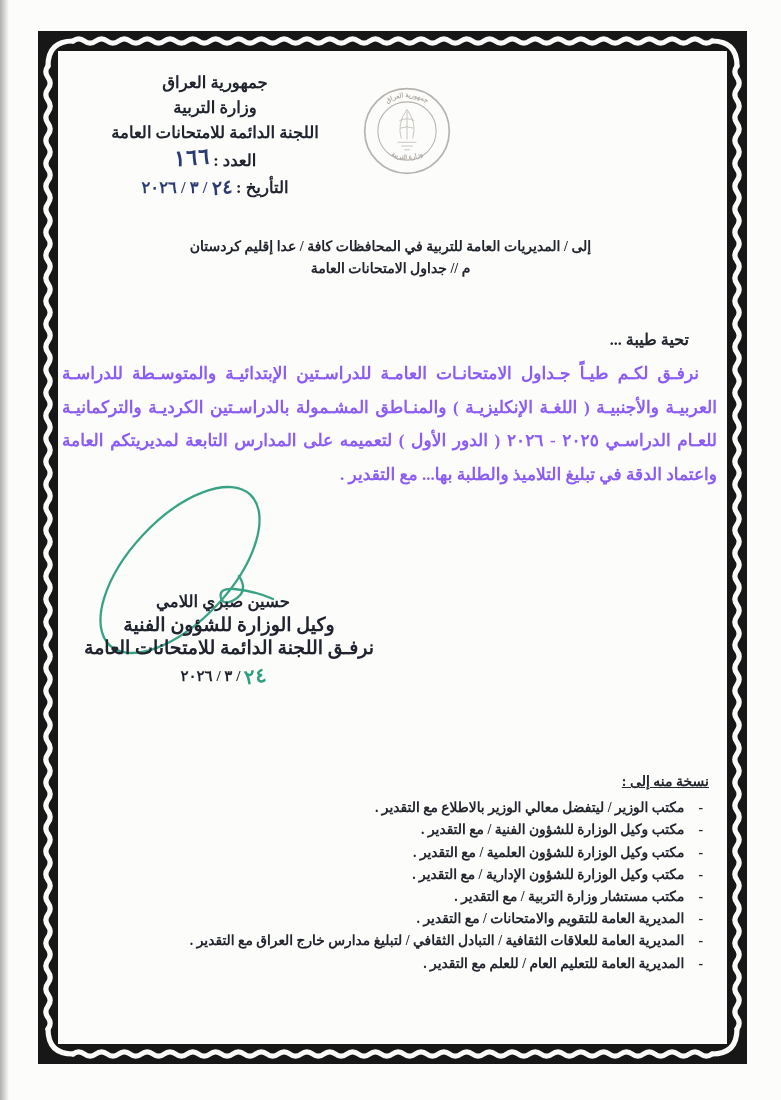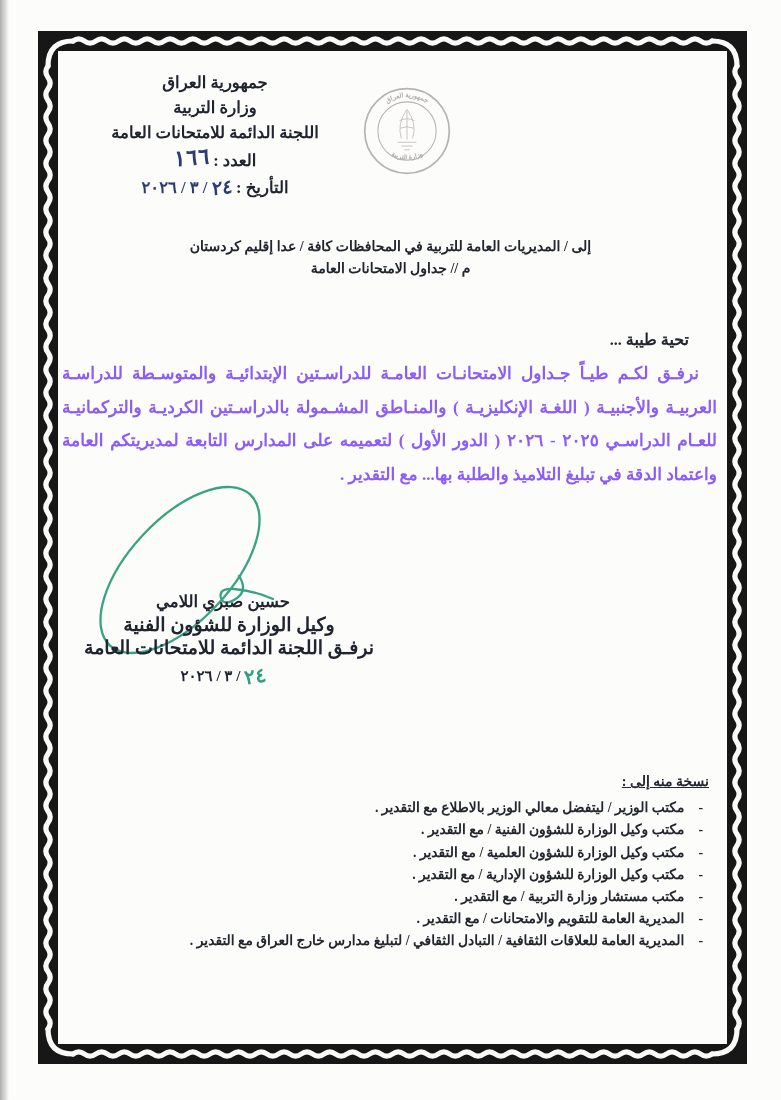--- a/index.html
+++ b/index.html
@@ -126,15 +126,16 @@
 
   <section class="cc">
     <div><span class="cc-head">نسخة منه إلى :</span></div>
     <div class="cc-item"><span class="cc-dash">-</span><span>مكتب الوزير / ليتفضل معالي الوزير بالاطلاع مع التقدير .</span></div>
     <div class="cc-item"><span class="cc-dash">-</span><span>مكتب وكيل الوزارة للشؤون الفنية / مع التقدير .</span></div>
     <div class="cc-item"><span class="cc-dash">-</span><span>مكتب وكيل الوزارة للشؤون العلمية / مع التقدير .</span></div>
     <div class="cc-item"><span class="cc-dash">-</span><span>مكتب وكيل الوزارة للشؤون الإدارية / مع التقدير .</span></div>
     <div class="cc-item"><span class="cc-dash">-</span><span>مكتب مستشار وزارة التربية / مع التقدير .</span></div>
     <div class="cc-item"><span class="cc-dash">-</span><span>المديرية العامة للتقويم والامتحانات / مع التقدير .</span></div>
     <div class="cc-item"><span class="cc-dash">-</span><span>المديرية العامة للعلاقات الثقافية / التبادل الثقافي / لتبليغ مدارس خارج العراق مع التقدير .</span></div>
+    <div class="cc-item"><span class="cc-dash">-</span><span>المديرية العامة للتعليم العام / للعلم مع التقدير .</span></div>
   </section>
 
 </div>
 
 </body></html>

